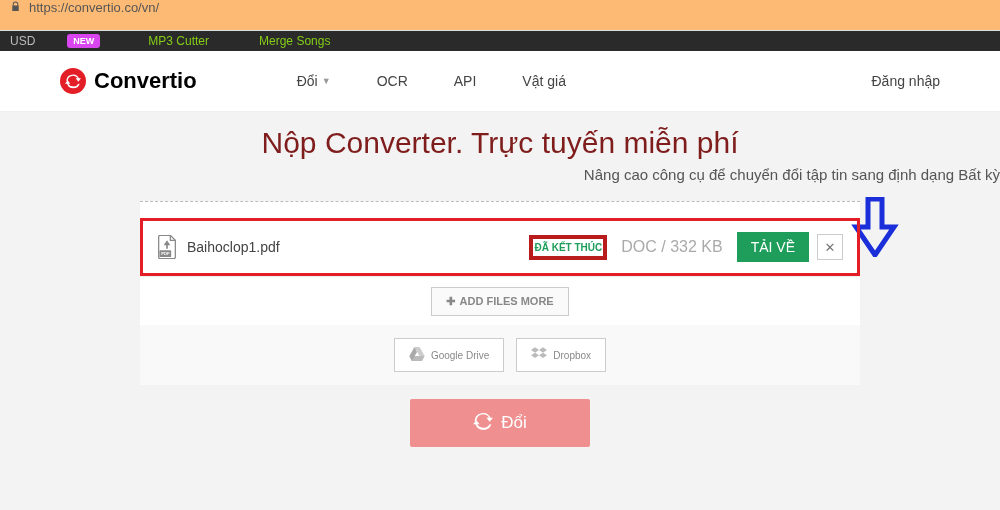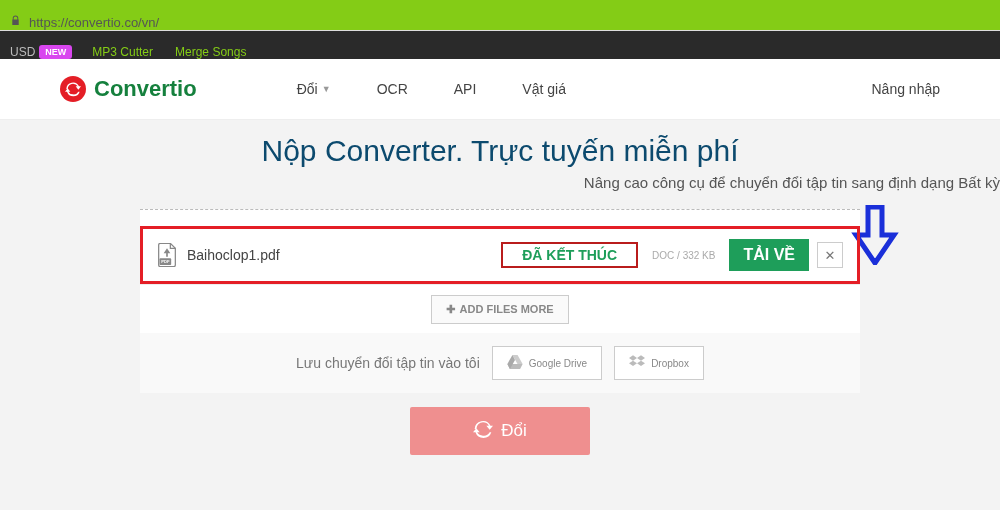--- a/index.html
+++ b/index.html
@@ -1,50 +1,50 @@
 <!DOCTYPE html>
 <html><head>
 <meta charset="utf-8">
 <style>
   html,body{margin:0;padding:0;font-family:Arial,Helvetica,sans-serif;background:#fff;}
   body{width:1000px;height:510px;overflow:hidden;position:relative;}
 
   
-  .addr{height:30px;background:#84cc16;display:flex;align-items:flex-end;padding:0 10px;border-bottom:1px solid #ddd;}
+  .addr{height:30px;background:#fdba74;display:flex;align-items:flex-start;padding:0 10px;border-bottom:1px solid #ddd;}
   .addr .lock{color:#555;margin-right:8px;font-size:12px;}
   .addr .url{font-size:13px;color:#555;flex:1;}
 
   
-  .topbar{background:#2a2a2a;height:28px;display:flex;align-items:flex-end;padding:0 10px;color:#bbb;font-size:12px;}
+  .topbar{background:#2a2a2a;height:20px;display:flex;align-items:center;padding:0 10px;color:#bbb;font-size:12px;gap:28px;}
   .topbar .usd{margin-right:4px;}
   .topbar .new{background:#d946ef;color:#fff;font-size:9px;padding:2px 6px;border-radius:3px;font-weight:bold;margin-right:20px;}
   .topbar .tlink{margin-right:22px;color:#84cc16;}
 
   
   .navbar{height:60px;display:flex;align-items:center;padding:0 60px;border-bottom:1px solid #eee;}
-  .brand{display:flex;align-items:center;font-weight:900;font-size:22px;color:#15803d;margin-right:100px;}
+  .brand{display:flex;align-items:center;font-weight:900;font-size:22px;color:#000000;margin-right:100px;}
   .brand .logo-icon{width:26px;height:26px;border-radius:50%;background:#e41e26;margin-right:8px;display:flex;align-items:center;justify-content:center;}
   .brand .logo-icon svg{width:16px;height:16px;fill:#fff;}
   .navlinks{display:flex;gap:46px;font-size:14px;color:#444;}
   .navlinks .item{display:flex;align-items:center;gap:4px;}
   .login{margin-left:auto;font-size:14px;color:#444;}
 
   
   .main{background:#f3f3f3;height:388px;position:relative;padding-top:14px;}
-  .headline{text-align:center;color:#0c4a6e;font-size:30px;font-weight:500;}
+  .headline{text-align:center;color:#7f1d1d;font-size:30px;font-weight:500;}
   .subhead{text-align:right;color:#555;font-size:15px;margin-top:6px;}
 
   .panel{width:720px;margin:18px auto 0 auto;background:#fff;}
   .dashed{border-top:1px dashed #bbb;height:16px;}
   .filerow{height:52px;border:3px solid #e41e26;display:flex;align-items:center;padding:0 14px;position:relative;text-align:right;}
   .file-icon{width:20px;height:24px;margin-right:10px;}
   .fname{font-size:14px;color:#444;}
-  .status{margin-left:auto;border:2px solid #b91c1c;color:#1e9e5a;font-size:14px;font-weight:bold;padding:3px 19px;}
-  .meta{font-size:10px;color:#aaa;margin:0 14px;}
-  .dlbtn{background:#1e9e5a;color:#fff;font-size:16px;font-weight:bold;padding:7px 14px;cursor:pointer;}
+  .status{margin-left:auto;border:4px solid #b91c1c;color:#1e9e5a;font-size:10px;font-weight:bold;padding:3px 1px;}
+  .meta{font-size:16px;color:#aaa;margin:0 14px;}
+  .dlbtn{background:#1e9e5a;color:#fff;font-size:14px;font-weight:normal;padding:7px 14px;cursor:pointer;}
   .closebtn{width:24px;height:24px;border:1px solid #ccc;display:flex;align-items:center;justify-content:center;color:#777;font-size:13px;margin-left:8px;cursor:pointer;}
 
   .addmore{height:48px;display:flex;align-items:center;justify-content:center;border-top:1px solid #eee;}
   .addmore .btn{border:1px solid #ccc;background:#fafafa;color:#888;font-size:11px;font-weight:bold;padding:7px 14px;display:flex;align-items:center;gap:4px;}
 
   .saverow{height:60px;display:flex;align-items:center;justify-content:center;gap:12px;background:#f9f9f9;}
   .saverow .txt{color:#777;font-size:14px;}
   .cloudbtn{border:1px solid #ccc;background:#fff;color:#888;font-size:10px;padding:8px 14px;display:flex;align-items:center;gap:6px;}
 
   .convertbtn{width:180px;height:48px;margin:14px auto 0 auto;background:#ef8f8f;color:#fff;font-size:17px;display:flex;align-items:center;justify-content:center;gap:8px;border-radius:2px;}
@@ -87,21 +87,21 @@
   </div>
   <div class="navlinks">
     <span class="item">
       <span>Đổi</span>
       <span class="caret">▼</span>
     </span>
     <span class="item">OCR</span>
     <span class="item">API</span>
     <span class="item">Vật giá</span>
   </div>
-  <span class="login">Nâng nhập</span>
+  <span class="login">Đăng nhập</span>
 </div>
 
 <div class="main">
   <div class="headline">Nộp Converter. Trực tuyến miễn phí</div>
   <div class="subhead">Nâng cao công cụ để chuyển đổi tập tin sang định dạng Bất kỳ</div>
 
   <div class="arrow">
     <svg viewBox="0 0 50 60">
       <path d="M18 2 h14 v28 h12 L25 58 L6 30 h12 z" fill="none" stroke="#1a2fd9" stroke-width="5" stroke-linejoin="miter"></path>
     </svg>
@@ -130,21 +130,20 @@
     </div>
 
     <div class="addmore">
       <div class="btn">
         <span>✚</span>
         <span>ADD FILES MORE</span>
       </div>
     </div>
 
     <div class="saverow">
-      <span class="txt">Lưu chuyển đổi tập tin vào tôi</span>
       <div class="cloudbtn">
         <span>
           <svg width="16" height="14" viewBox="0 0 24 22">
               <path d="M8 0h8l8 14h-8z" fill="#ccc"></path>
               <path d="M0 14l4 8h16l4-8z" fill="#bbb"></path>
               <path d="M8 0L0 14l4 8 8-14z" fill="#aaa"></path>
             </svg>
         </span>
         <span>Google Drive</span>
       </div>

